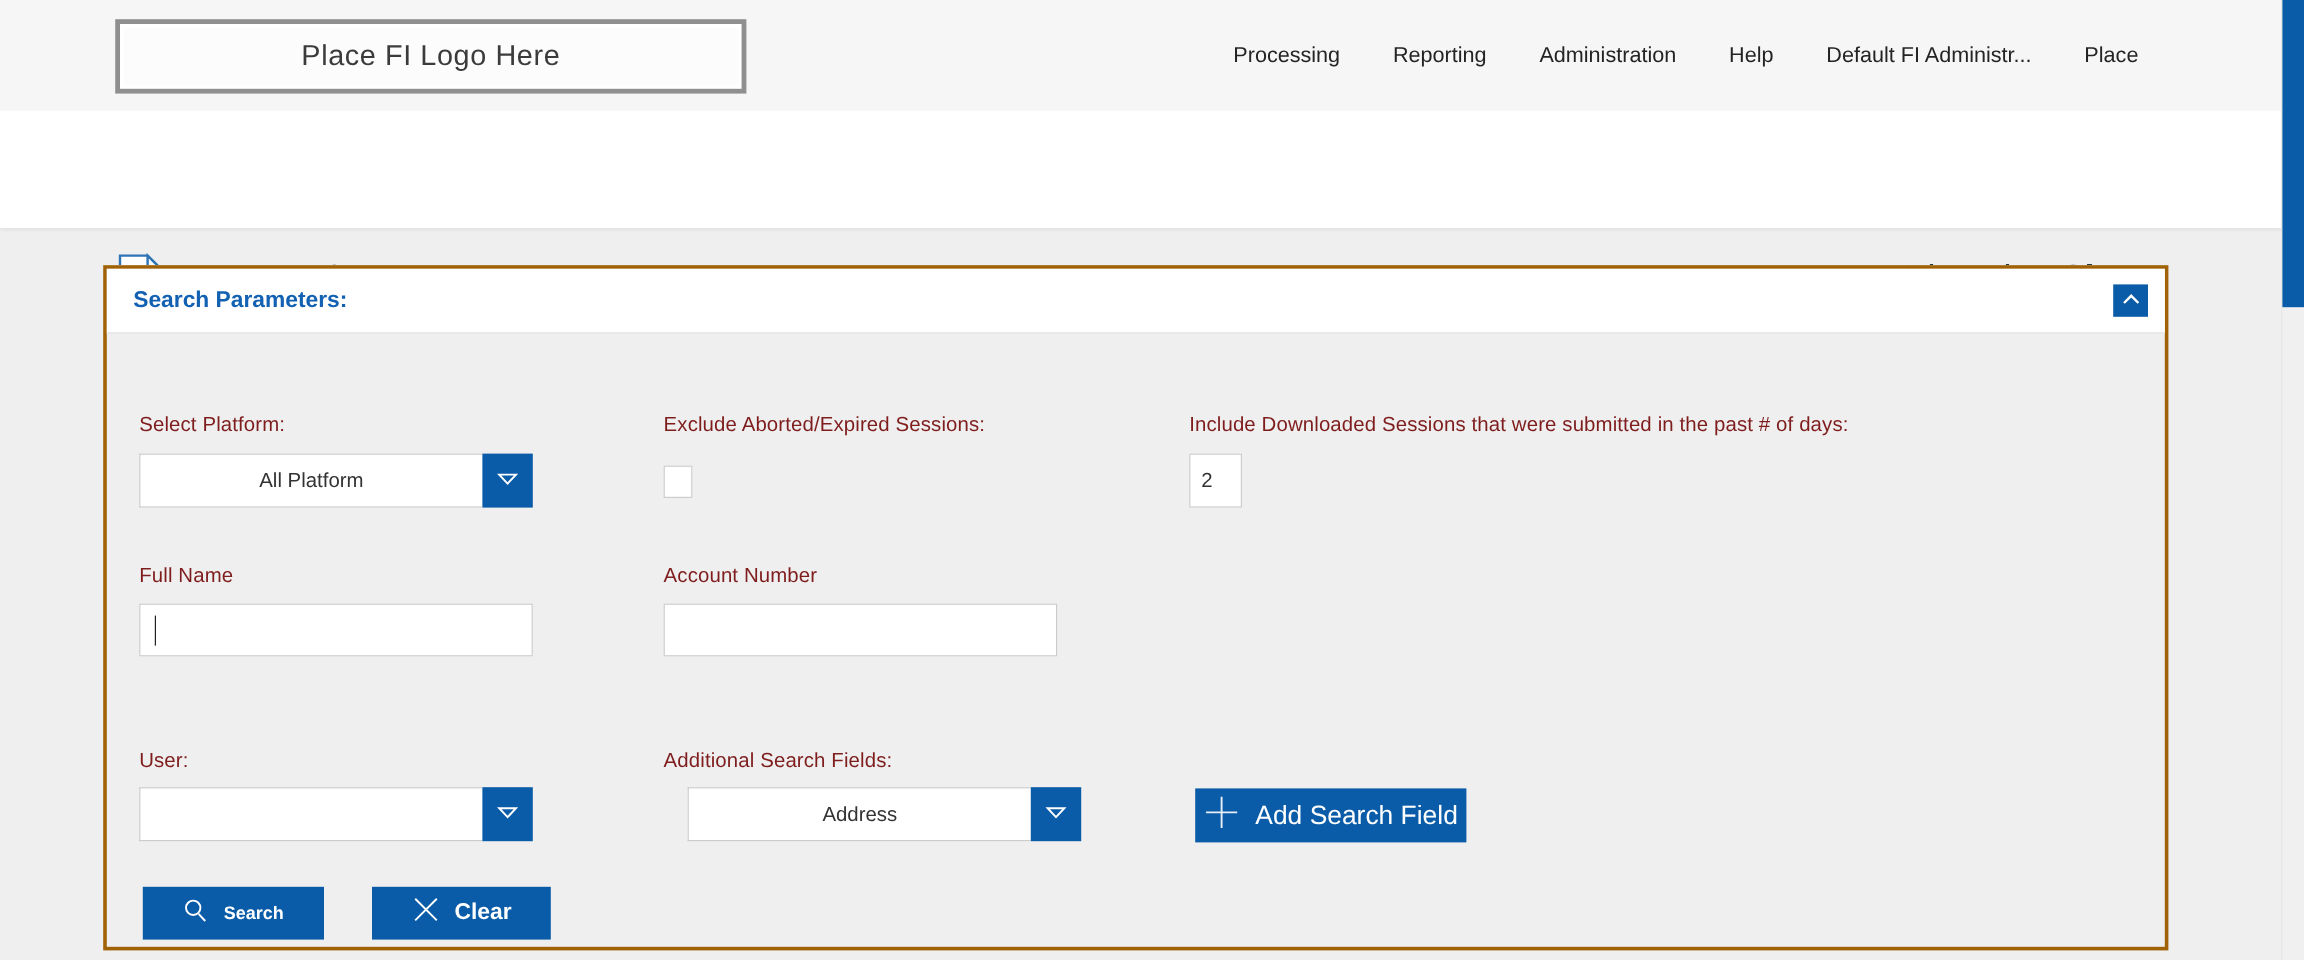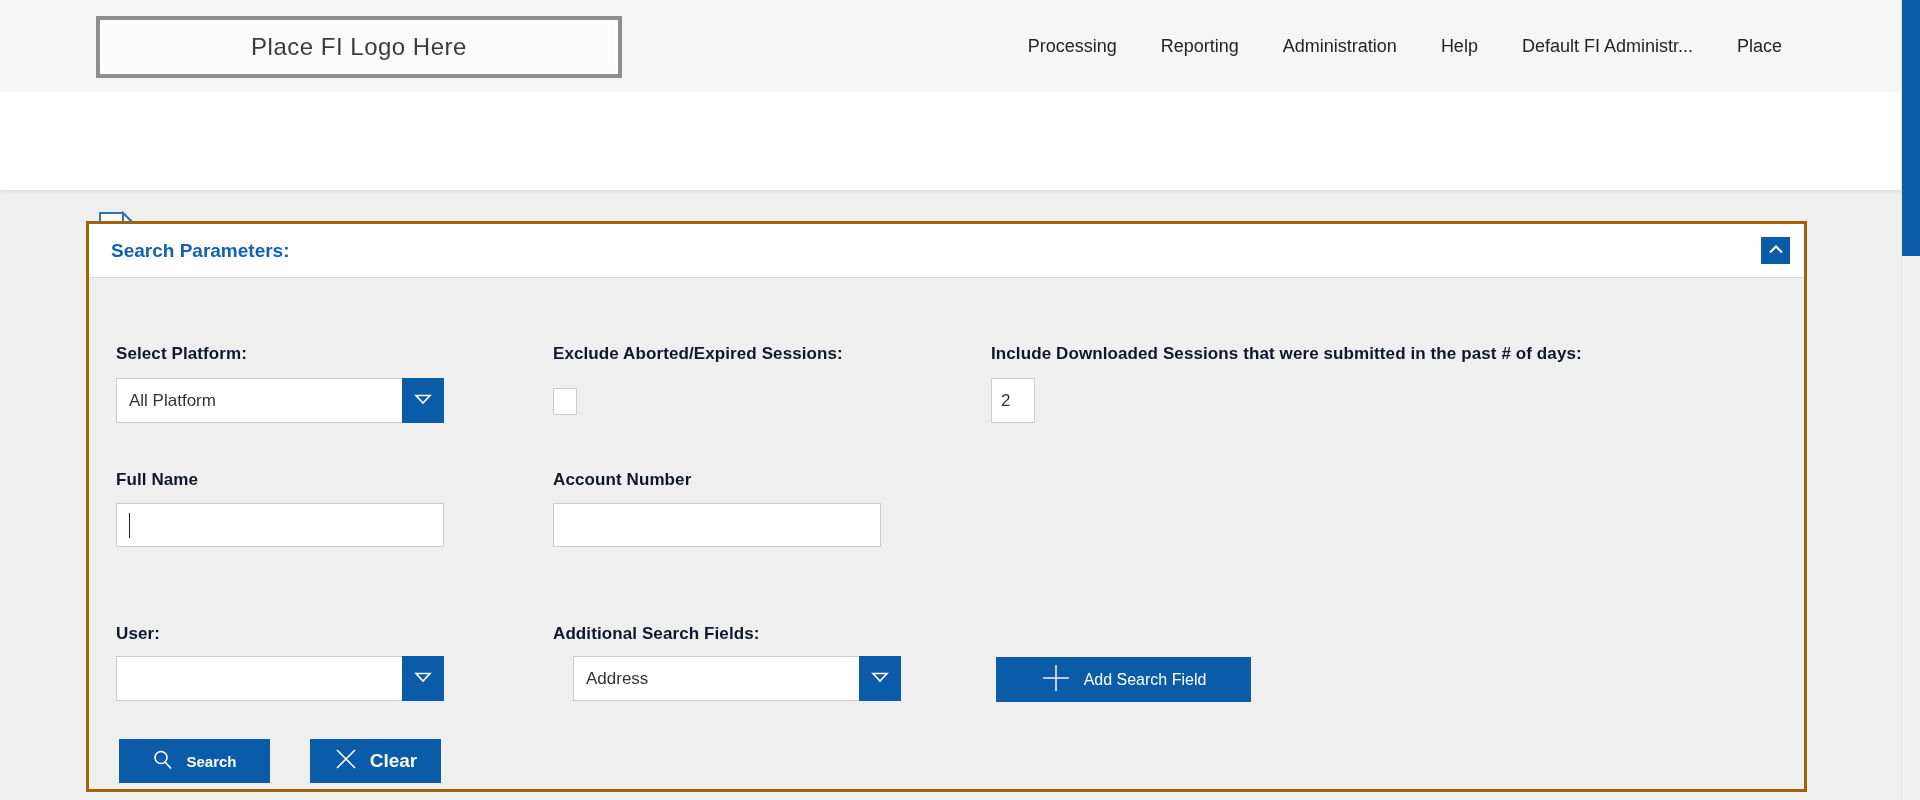--- a/index.html
+++ b/index.html
@@ -58,55 +58,55 @@
     position:absolute; left:22px; top:0; line-height:53px;
     font-size:19px; font-weight:700; color:#1261b2;
   }
   .collapse-btn {
     position:absolute; right:14px; top:13px; width:29px; height:27px;
     background:#0b5ca8; border:none; cursor:pointer;
     display:flex; align-items:center; justify-content:center;
   }
   
   .fld-label {
-    position:absolute; font-size:17px; font-weight:700; color:#0f172a;
+    position:absolute; font-size:17px; font-weight:400; color:#7f1d1d;
     white-space:nowrap; letter-spacing:0.1px;
   }
   .text-input {
     position:absolute; height:45px; background:#fff;
     border:1px solid #cccccc; font-size:17px; color:#333;
     padding:0 12px; font-family:inherit; outline:none;
   }
   .dropdown { position:absolute; width:328px; height:45px; display:flex; }
   .dropdown .dd-input {
     flex:1; height:45px; background:#fff; border:1px solid #cccccc;
     border-right:none; font-size:17px; color:#333; padding:0 12px;
-    font-family:inherit; outline:none;
+    font-family:inherit; outline:none;text-align:center;
   }
   .dd-btn {
     width:42px; height:45px; background:#0b5ca8; border:none; cursor:pointer;
     display:flex; align-items:center; justify-content:center; flex:none;
   }
   .checkbox {
     position:absolute; width:24px; height:27px; background:#fff;
     border:1px solid #cccccc; cursor:pointer;
   }
   .cursor-bar {
     position:absolute; left:13px; top:10px; width:1px; height:25px;
     background:#222; animation:blink 1s steps(1) infinite;
   }
   @keyframes blink { 50% { opacity:0; } }
   .blue-btn {
     position:absolute; background:#0b5ca8; border:none; cursor:pointer;
     color:#fff; display:flex; align-items:center; justify-content:center;
     font-family:inherit;
   }
-  .add-btn { left:907px; top:433px; width:255px; height:45px; font-size:16px; gap:13px; font-weight:400; }
+  .add-btn { left:907px; top:433px; width:226px; height:45px; font-size:22px; gap:13px; font-weight:400; }
   .search-btn { left:30px; top:515px; width:151px; height:44px; font-size:15px; gap:12px; font-weight:700; }
-  .clear-btn { left:221px; top:515px; width:131px; height:44px; font-size:19px; gap:12px; font-weight:700; }
+  .clear-btn { left:221px; top:515px; width:149px; height:44px; font-size:19px; gap:12px; font-weight:700; }
   
   .scrollbar {
     position:absolute; right:0; top:0; width:19px; height:800px;
     background:#f0f0f0; border-left:1px solid #e5e5e5;
   }
   .scroll-thumb {
     position:absolute; left:0; top:0; width:19px; height:256px; background:#0b5ca8;
     cursor:pointer;
   }
 </style>

